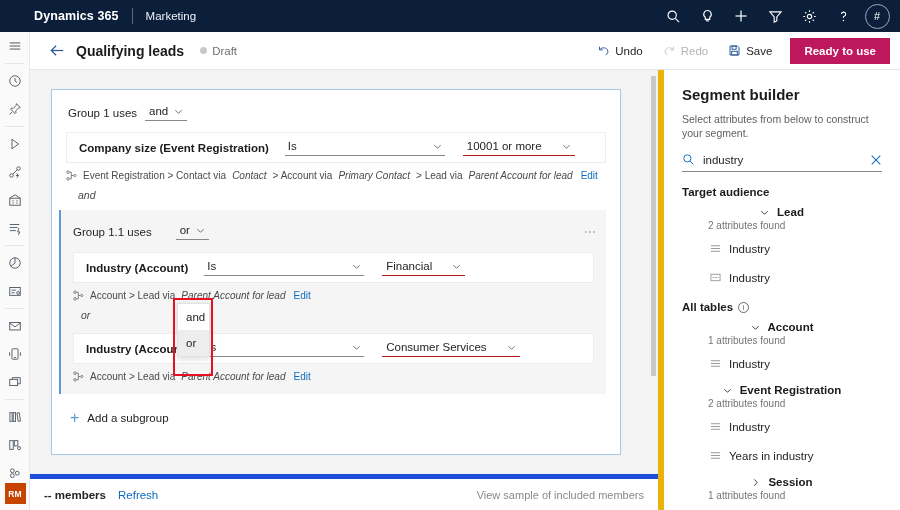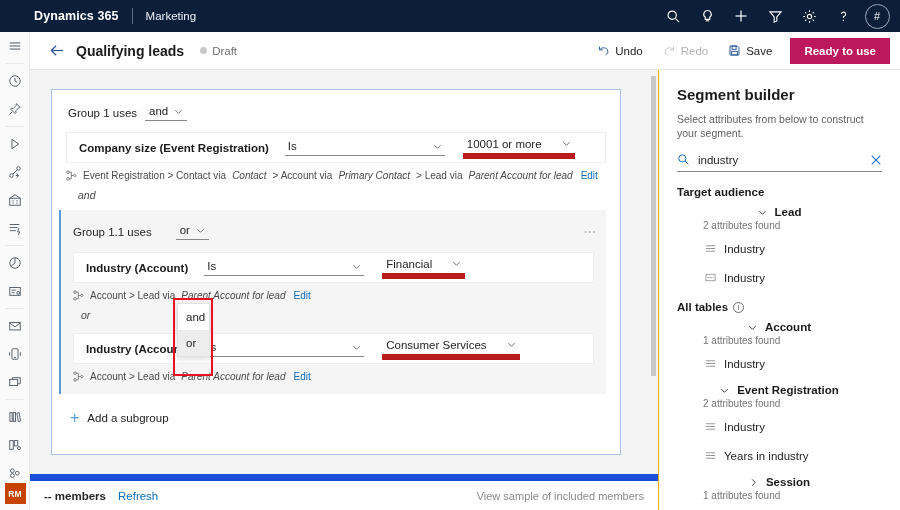--- a/index.html
+++ b/index.html
@@ -123,21 +123,21 @@
   .cond-attr {
     font-size: 11.5px; font-weight: bold; color: #1b1b1b; white-space: nowrap;
   }
   .cond-op {
     margin-left: 16px; width: 160px; display: flex; align-items: center;
     justify-content: space-between; border-bottom: 1px solid #8a8886;
     font-size: 11.5px; color: #242424; padding: 1px 3px 3px 3px;
   }
   .cond-val {
     margin-left: 18px; display: flex; align-items: center; gap: 20px;
-    border-bottom: 6px solid #b91c1c; font-size: 11.5px; color: #242424;
+    border-bottom: 1px solid #b91c1c; font-size: 11.5px; color: #242424;
     padding: 1px 4px 3px 4px;
   }
 
   .path-line {
     display: flex; align-items: center; gap: 6px;
     margin: 7px 14px 0 14px; font-size: 10px; color: #4a4a4a;
     white-space: nowrap;
   }
   .path-icon { color: #6b6b6b; display: flex; flex: 0 0 auto; }
   .path-italic { font-style: italic; }
@@ -195,31 +195,31 @@
     background: #f3f3f3;
   }
   .canvas-thumb {
     position: absolute; right: 2px; top: 6px; width: 5px; height: 300px;
     background: #c8c8c8;
   }
 
   
   .footer {
     position: absolute; left: 30px; top: 474px; width: 628px; height: 36px;
-    background: #fff; border-top: 7px solid #1d4ed8;
+    background: #fff; border-top: 5px solid #1d4ed8;
     display: flex; align-items: center; padding: 0 14px;
   }
   .f-members { font-size: 11.5px; font-weight: bold; color: #242424; }
   .f-refresh { font-size: 11.5px; color: #0f6cbd; margin-left: 12px; }
   .f-sample { margin-left: auto; font-size: 11px; color: #8a8a8a; }
 
   
   .rpanel {
     position: absolute; left: 658px; top: 70px; width: 242px; height: 440px;
-    background: #fff; border-left: 1px solid #eab308; padding: 16px 18px 0 18px;
+    background: #fff; border-left: 6px solid #eab308; padding: 16px 18px 0 18px;
     overflow: hidden;
   }
   .rp-title {
     font-size: 15px; font-weight: bold; color: #1b1b1b; margin-bottom: 9px;
   }
   .rp-sub {
     font-size: 10.5px; color: #616161; line-height: 14px; margin-bottom: 13px;
     width: 196px;
   }
   .rp-search {

